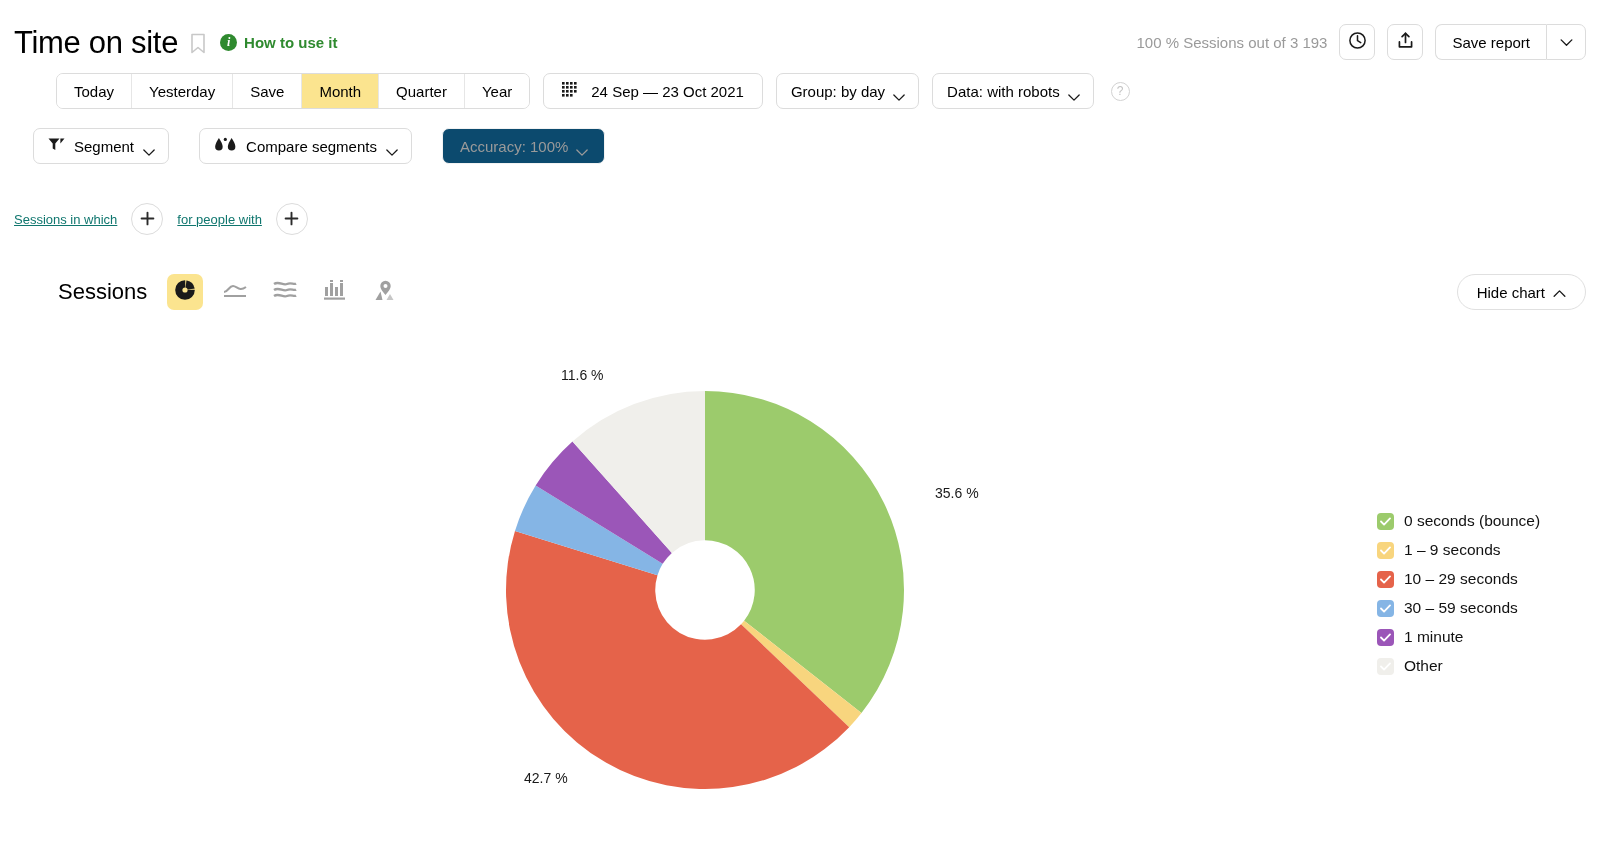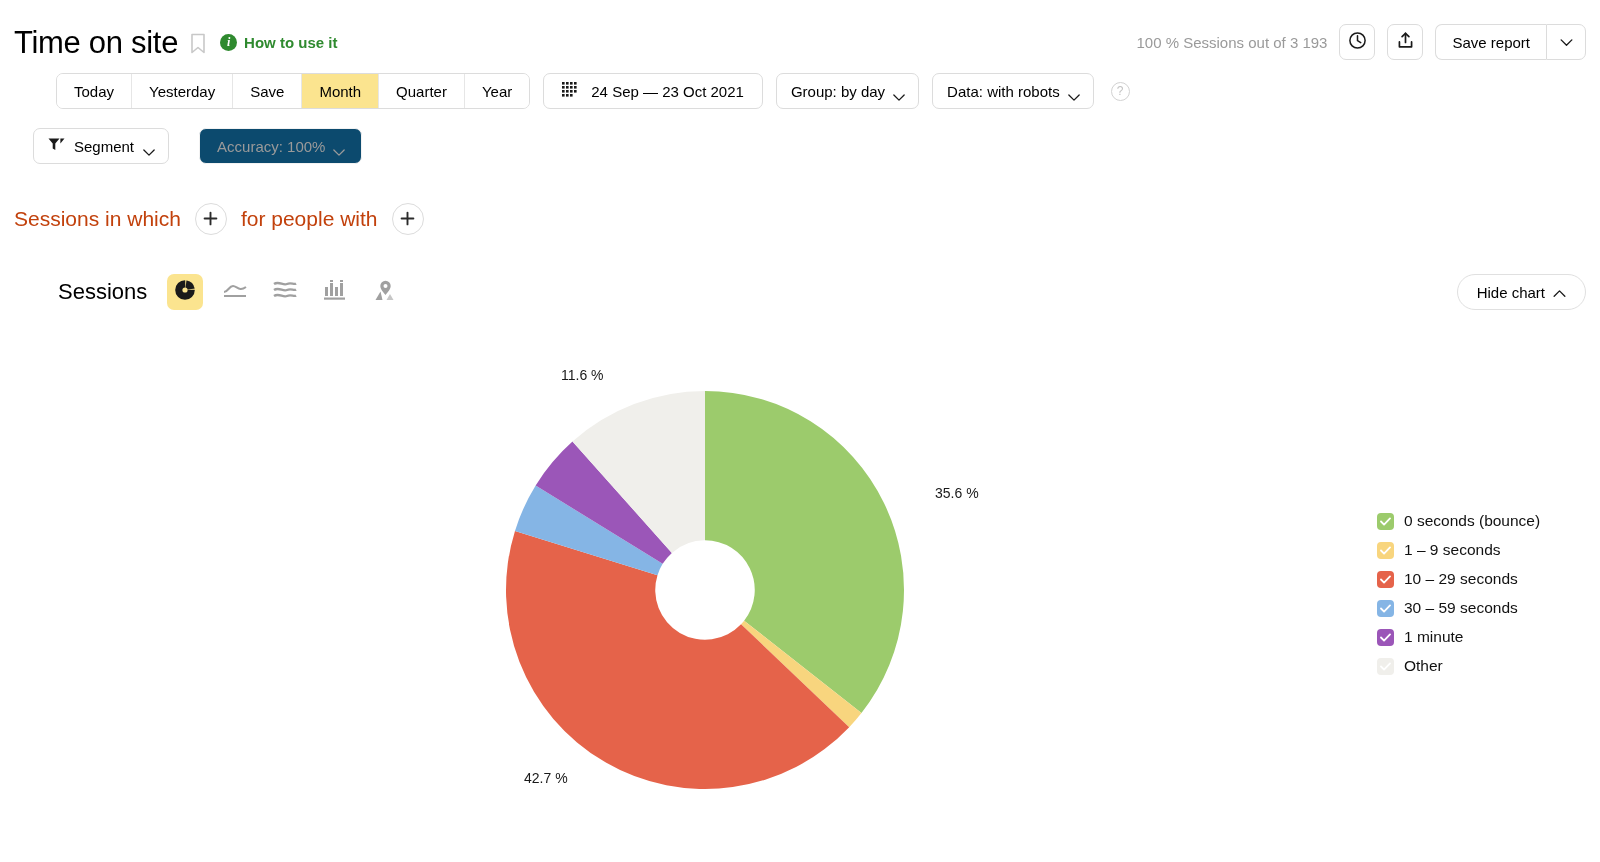--- a/index.html
+++ b/index.html
@@ -94,21 +94,21 @@
   .row-segment {
     position: absolute; left: 14px; top: 128px; height: 36px;
     display: flex; align-items: center; gap: 30px; margin-left: 19px;
   }
 
   
   .row-filters {
     position: absolute; left: 14px; top: 200px; height: 38px;
     display: flex; align-items: center; gap: 14px;
   }
-  .filter-label { color: #c2410c; font-size: 21px; }
+  .filter-label { color: #0f766e; font-size: 13px; text-decoration: underline; }
   .plus-btn {
     width: 32px; height: 32px; border-radius: 50%; border: 1px solid #dcdcdc;
     background: #fff; display: flex; align-items: center; justify-content: center;
     cursor: pointer; font-size: 19px; color: #333; line-height: 1;
   }
 
   
   .row-charttools {
     position: absolute; left: 14px; top: 272px; height: 40px;
     display: flex; align-items: center; gap: 14px;
@@ -264,20 +264,35 @@
         </svg>
       </span>
       <span>Segment</span>
       <span class="caret">
         <svg width="12" height="8" viewBox="0 0 14 9">
             <path d="M1 1 L7 7 L13 1" fill="none" stroke="#1a1a1a" stroke-width="1.5" stroke-linecap="round" stroke-linejoin="round"></path>
           </svg>
       </span>
     </div>
 
+    <div class="pill" style="gap:9px;">
+      <span>
+        <svg width="23" height="16" viewBox="0 0 24 17">
+          <path d="M5 1 C5 1 1 7 1 10.3 A4 4 0 0 0 9 10.3 C9 7 5 1 5 1 Z" fill="#1a1a1a"></path>
+          <path d="M18.5 1 C18.5 1 14.5 7 14.5 10.3 A4 4 0 0 0 22.5 10.3 C22.5 7 18.5 1 18.5 1 Z" fill="#1a1a1a"></path>
+          <circle cx="11.8" cy="2.6" r="1.7" fill="#1a1a1a"></circle>
+        </svg>
+      </span>
+      <span>Compare segments</span>
+      <span class="caret">
+        <svg width="12" height="8" viewBox="0 0 14 9">
+            <path d="M1 1 L7 7 L13 1" fill="none" stroke="#1a1a1a" stroke-width="1.5" stroke-linecap="round" stroke-linejoin="round"></path>
+          </svg>
+      </span>
+    </div>
 
     <div class="pill muted" style="padding:0 17px;">
       <span>Accuracy: 100%</span>
       <span class="caret">
         <svg width="12" height="8" viewBox="0 0 14 9">
             <path d="M1 1 L7 7 L13 1" fill="none" stroke="#9a9a9a" stroke-width="1.5" stroke-linecap="round" stroke-linejoin="round"></path>
           </svg>
       </span>
     </div>
   </div>

